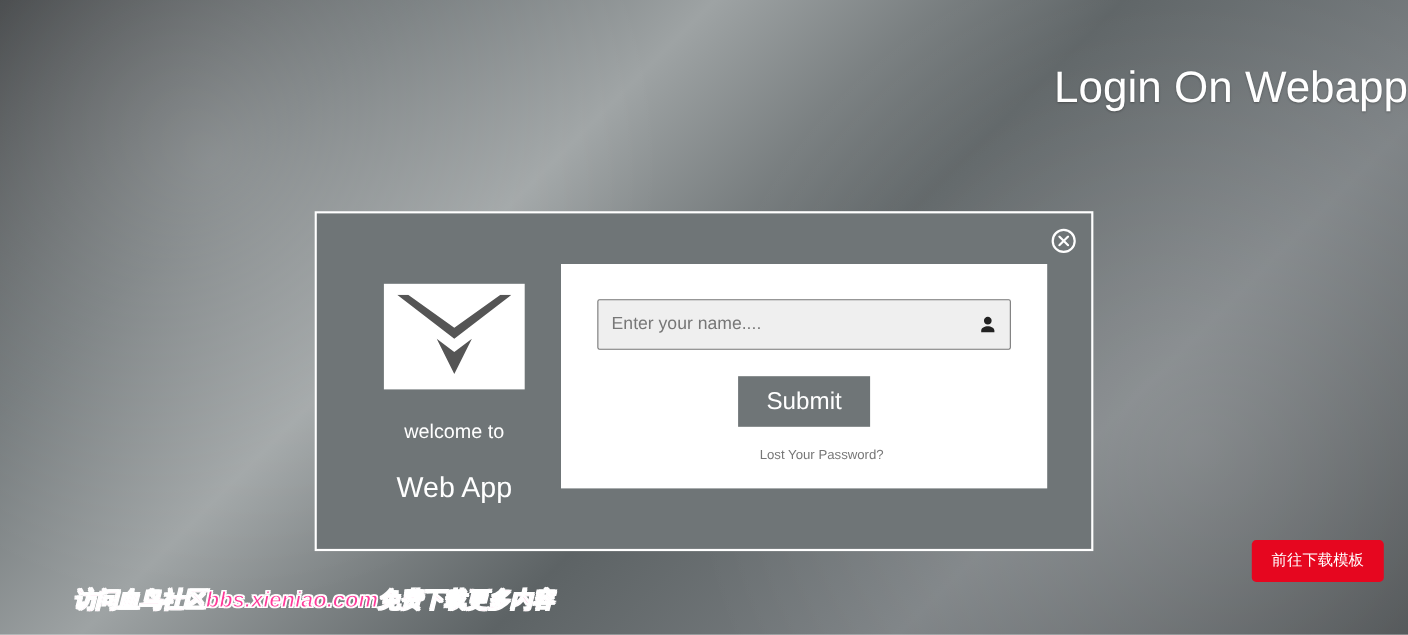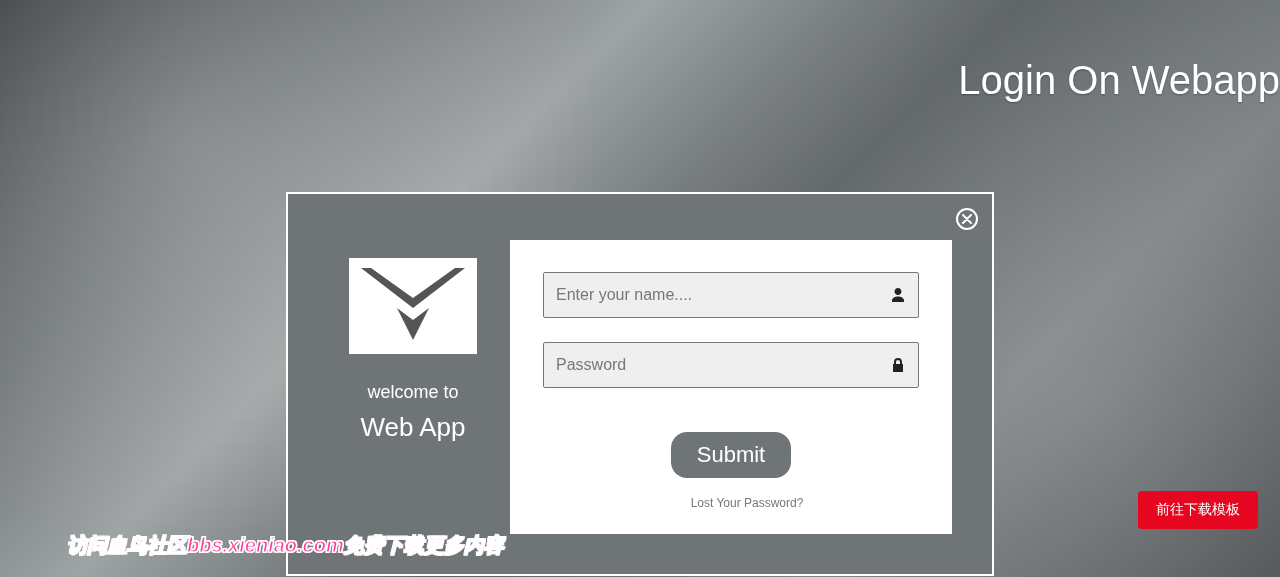--- a/index.html
+++ b/index.html
@@ -51,21 +51,21 @@
     padding-top: 18px;
   }
   .logo-box {
     width: 128px;
     height: 96px;
     background: #fff;
     display: flex; align-items: center; justify-content: center;
   }
   .logo-box svg { width: 104px; height: 72px; }
   .welcome-small { color: #fff; font-size: 18px; font-weight: 300; margin-top: 28px; }
-  .welcome-big { color: #fff; font-size: 26px; font-weight: 300; margin-top: 9px; }
+  .welcome-big { color: #fff; font-size: 26px; font-weight: 300; margin-top: 25px; }
   .form-card {
     flex: 1;
     background: #fff;
     padding: 32px 32px 24px 32px;
     display: flex;
     flex-direction: column;
     align-items: center;
   }
   .input-wrap {
     position: relative;
@@ -92,23 +92,23 @@
     width: 18px; height: 18px;
     display: flex; align-items: center; justify-content: center;
   }
   .input-icon svg { width: 16px; height: 16px; fill: #222; }
   .submit-btn {
     background: #6f7577;
     color: #fff;
     font-size: 22px;
     font-weight: 300;
     border: none;
-    border-radius: 16px;
+    border-radius: 0;
     padding: 10px 26px;
-    margin-top: 20px;
+    margin-top: 0;
     cursor: pointer;
   }
   .lost-link {
     color: #777;
     font-size: 12px;
     margin-top: 18px;
     cursor: pointer;
     text-decoration: none;
     margin-left: 32px;
   }
@@ -169,28 +169,20 @@
 
     <div class="input-wrap">
       <input type="text" placeholder="Enter your name...." style="">
       <span class="input-icon">
         <svg viewBox="0 0 16 16">
             <path d="M8 8c1.9 0 3.5-1.6 3.5-3.5S9.9 1 8 1 4.5 2.6 4.5 4.5 6.1 8 8 8zm0 1.5c-2.9 0-6 1.5-6 4V15h12v-1.5c0-2.5-3.1-4-6-4z"></path>
           </svg>
       </span>
     </div>
 
-    <div class="input-wrap">
-      <input type="password" placeholder="Password" style="">
-      <span class="input-icon">
-        <svg viewBox="0 0 16 16">
-            <path d="M12 7V5a4 4 0 0 0-8 0v2H3v8h10V7h-1zM6 5a2 2 0 1 1 4 0v2H6V5z"></path>
-          </svg>
-      </span>
-    </div>
 
     <button class="submit-btn">Submit</button>
 
     <a class="lost-link">Lost Your Password?</a>
 
   </div>
 </div>
 
 <button class="download-btn">前往下载模板</button>
 

